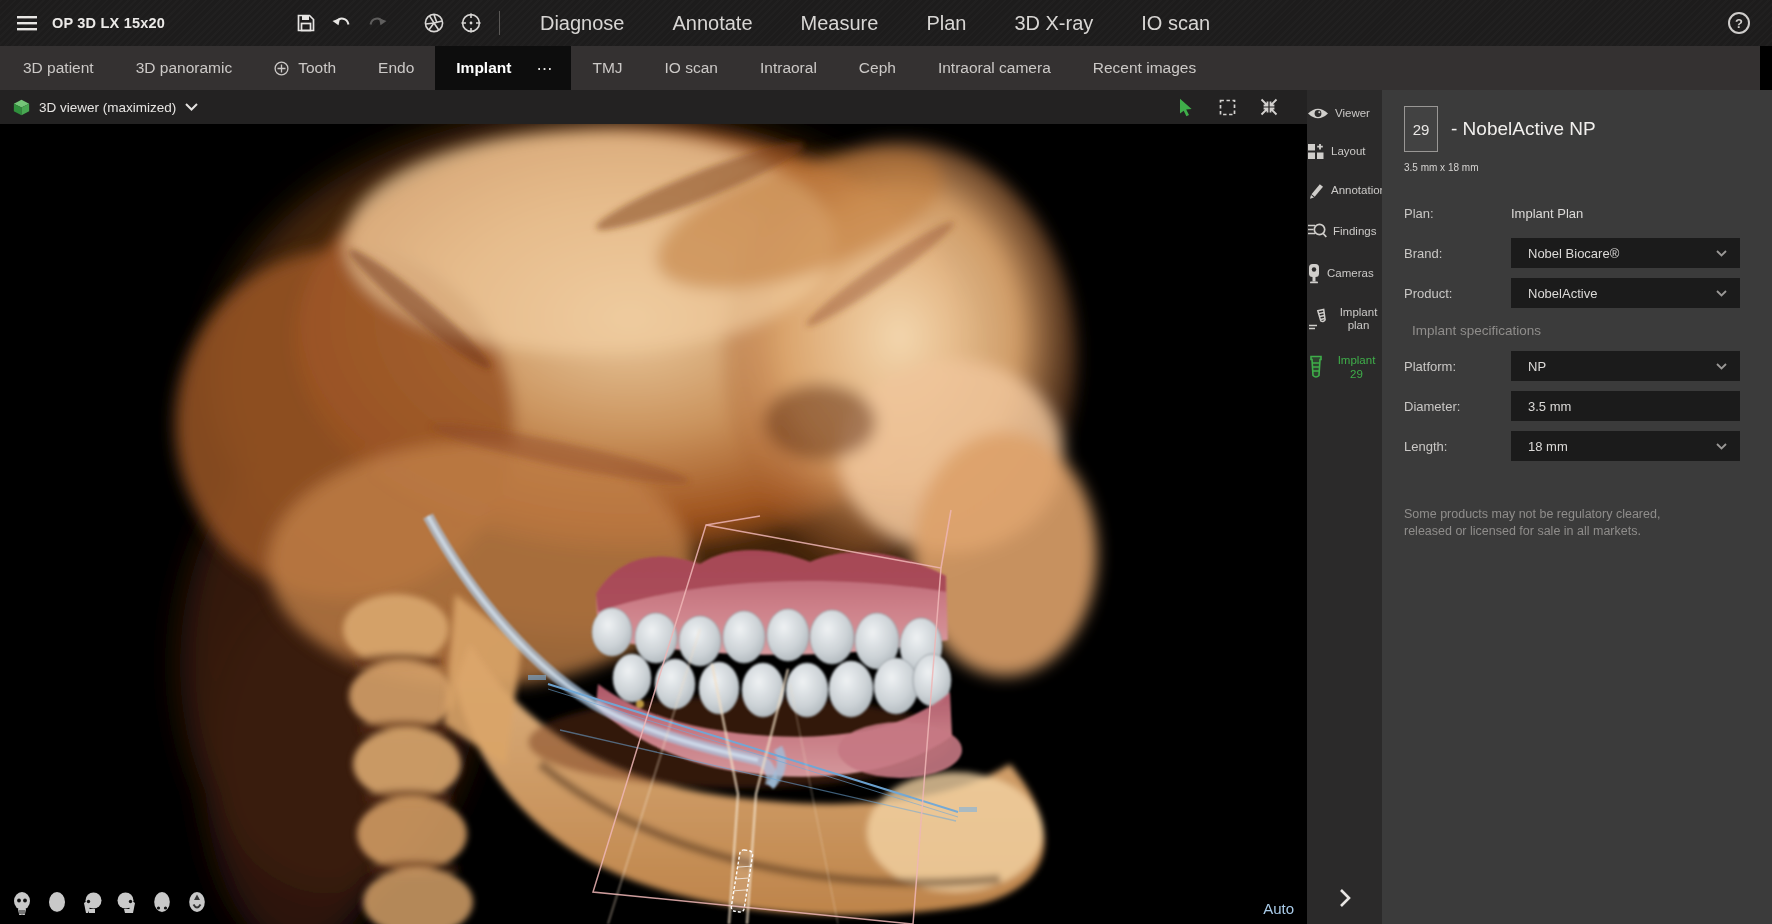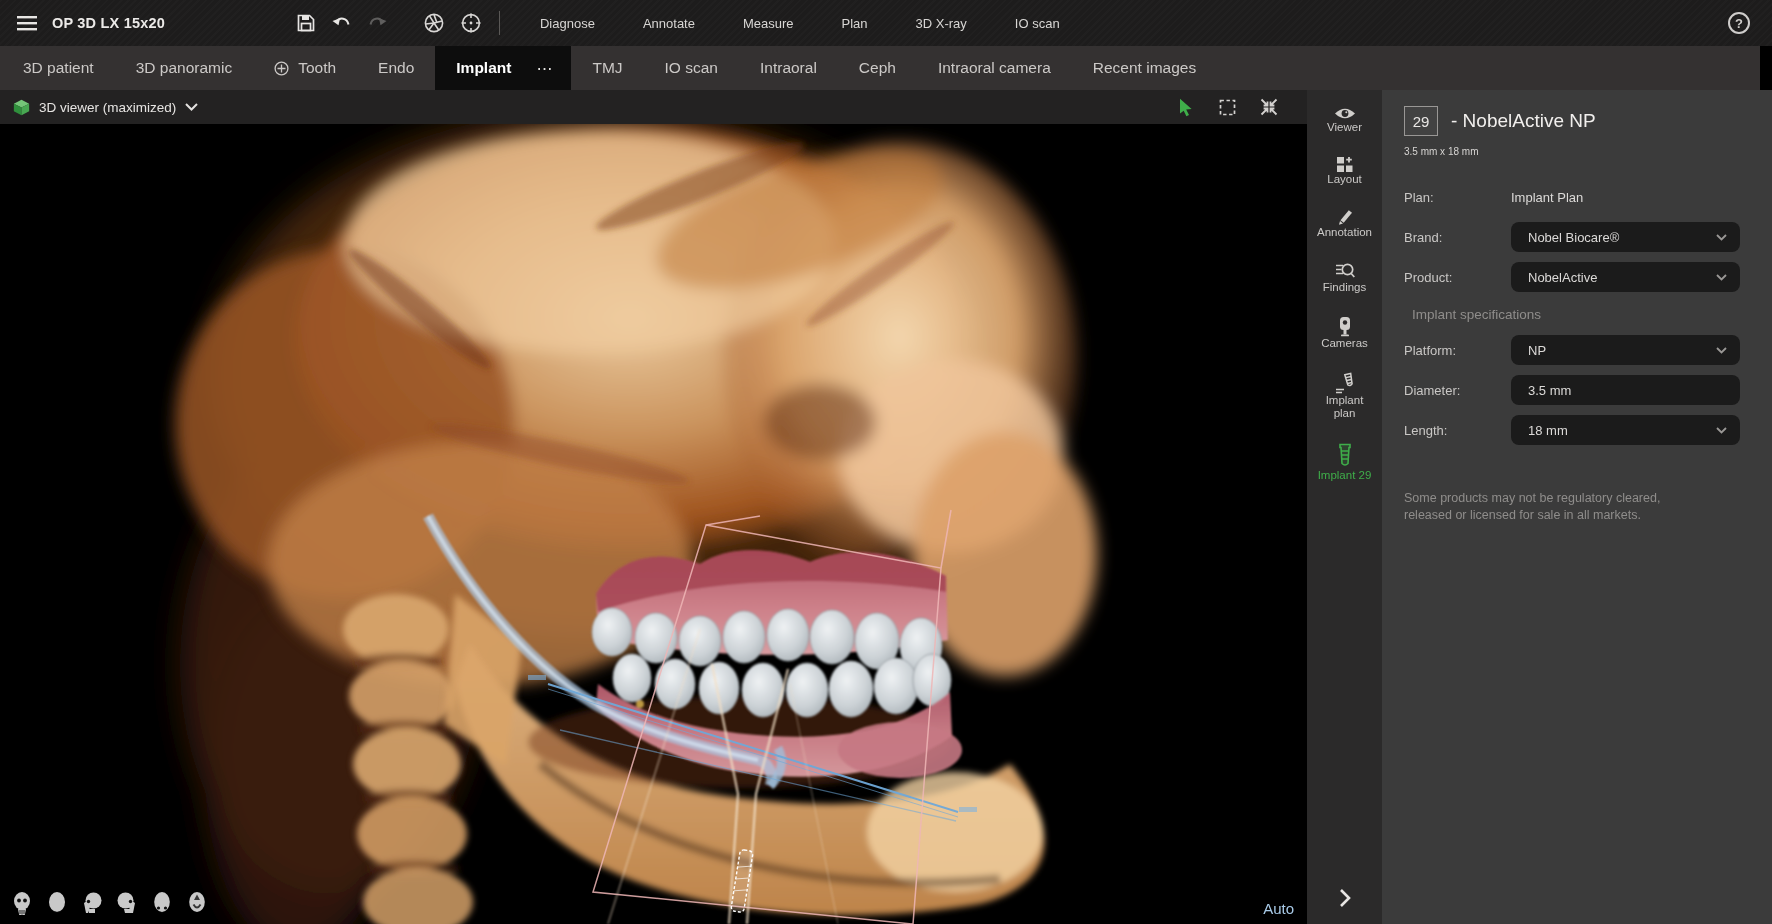--- a/index.html
+++ b/index.html
@@ -21,21 +21,21 @@
   .hamburger{ margin-left:17px; cursor:pointer; }
   .app-title{ margin-left:15px; font-size:14.5px; font-weight:700; color:#eceae8; letter-spacing:.2px;}
   .tb-icons{ display:flex; align-items:center; margin-left:132px; gap:17px; }
   .tb-icons .icon-btn{ cursor:pointer; display:flex; align-items:center; }
   .icon-disabled{ opacity:.32; }
   .gap-l{ margin-left:20px; }
   .tb-sep{ width:1px; height:24px; background:#5a5856; margin:0 16px 0 18px; }
   .topnav{ display:flex; align-items:center; height:100%; }
   .topnav .nav-item{
     padding:9px 24px; height:100%; display:flex; align-items:center;
-    font-size:13px; color:#d8d6d4; cursor:pointer;
+    font-size:20px; color:#d8d6d4; cursor:pointer;
   }
   .help-btn{
     position:absolute; right:22px; top:12px; width:22px; height:22px;
     border:2px solid #cfcdcb; border-radius:50%;
     display:flex; align-items:center; justify-content:center;
     font-size:13px; font-weight:700; color:#cfcdcb; cursor:pointer;
   }
 
   
   .tabbar{
@@ -69,46 +69,46 @@
     cursor:pointer; z-index:5;
   }
 
   
   .side-toolbar{
     position:absolute; top:90px; left:1307px; width:75px; bottom:0;
     background:#2b2a2a; display:flex; flex-direction:column; align-items:center;
     padding-top:16px; z-index:10;
   }
   .tool{
-    display:flex; flex-direction:column; align-items:center; 
+    display:flex; flex-direction:row; align-items:center; gap:6px;
     margin-bottom:22px; cursor:pointer; width:100%;
   }
   .tool-label{ font-size:11.5px; color:#cbc9c7; text-align:center; line-height:1.15; max-width:58px;}
   .tool.active .tool-label{ color:#3fae4a; }
   .expand-btn{ position:absolute; bottom:16px; left:0; width:100%; display:flex; justify-content:center; cursor:pointer;}
 
   
   .panel{
     position:absolute; top:90px; left:1382px; right:0; bottom:0;
     background:#3b3b3b; padding:16px 22px 0 22px; z-index:10;
   }
   .panel-title-row{ display:flex; align-items:center; gap:13px; }
   .tooth-num{
-    width:34px; height:30px; border:1px solid #999795; background:#424242;
+    width:34px; height:46px; border:1px solid #999795; background:#424242;
     display:flex; align-items:center; justify-content:center;
     font-size:15px; color:#e9e7e5;
   }
   .panel-title{ font-size:19px; color:#f1efed; }
   .panel-dims{ margin-top:10px; font-size:10px; color:#d6d4d2; }
   .rows{ margin-top:25px; }
   .prow{ display:flex; align-items:center; min-height:30px; margin-bottom:10px; font-size:13px; color:#c9c7c5;gap:14px;}
   .prow-label{ width:93px; flex:none; }
   .prow-value{ color:#dcdad8; }
   .dd{
-    flex:1; max-width:229px; height:30px; background:#1b1b1b; border-radius:8px;
+    flex:1; max-width:229px; height:30px; background:#1b1b1b; border-radius:0;
     display:flex; align-items:center; padding:0 13px 0 17px; color:#dcdad8;
     cursor:pointer;
   }
   .dd.no-chevron{ cursor:text; }
   .dd-chevron{ margin-left:auto; display:flex; }
   .section-title{ margin:15px 8px 13px; font-size:13.5px; color:#8f8d8b; }
   .disclaimer{
     margin-top:45px; font-size:12.5px; line-height:1.38; color:#8f8d8b; max-width:302px;
   }
 </style>

